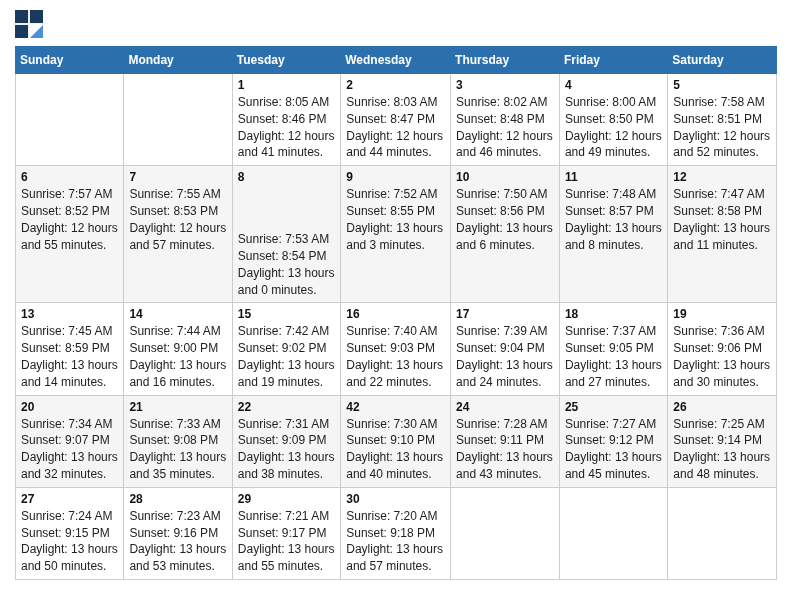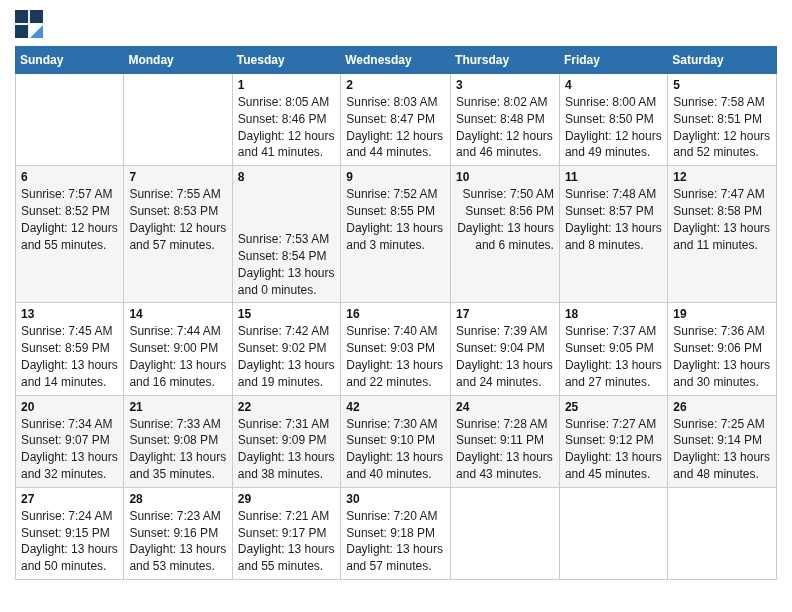--- a/index.html
+++ b/index.html
@@ -177,21 +177,21 @@
 Daylight: 13 hours and 0 minutes.</div>
         </td>
         <td>
           <div class="day-number">9</div>
           <div class="day-info" style="white-space: pre-line;">Sunrise: 7:52 AM
 Sunset: 8:55 PM
 Daylight: 13 hours and 3 minutes.</div>
         </td>
         <td>
           <div class="day-number">10</div>
-          <div class="day-info" style="white-space: pre-line; text-align: right;">Sunrise: 7:50 AM
+          <div class="day-info" style="white-space: pre-line;">Sunrise: 7:50 AM
 Sunset: 8:56 PM
 Daylight: 13 hours and 6 minutes.</div>
         </td>
         <td>
           <div class="day-number">11</div>
           <div class="day-info" style="white-space: pre-line;">Sunrise: 7:48 AM
 Sunset: 8:57 PM
 Daylight: 13 hours and 8 minutes.</div>
         </td>
         <td>

